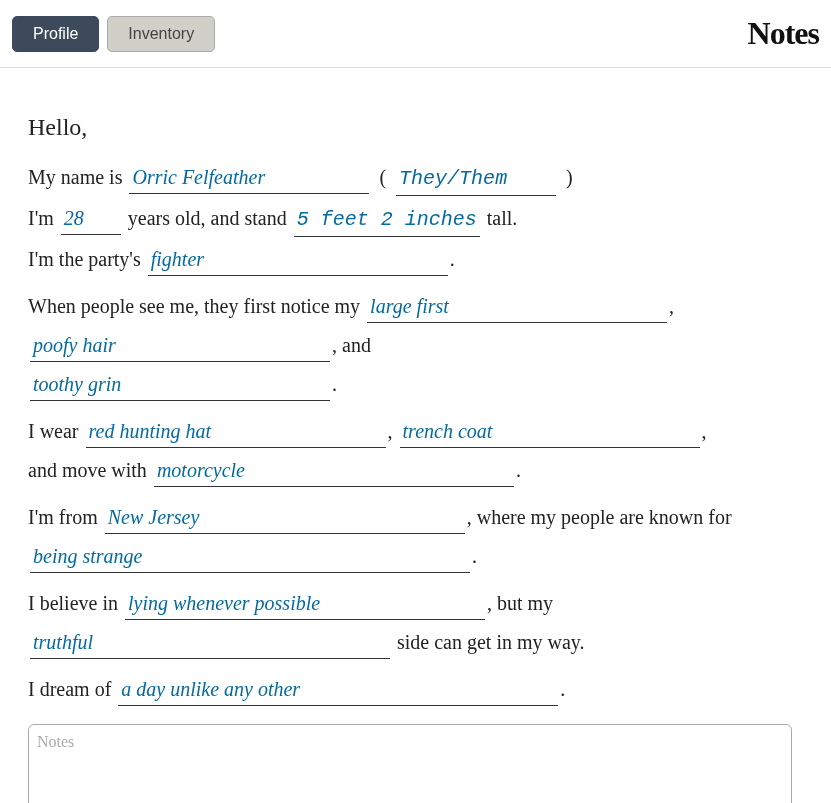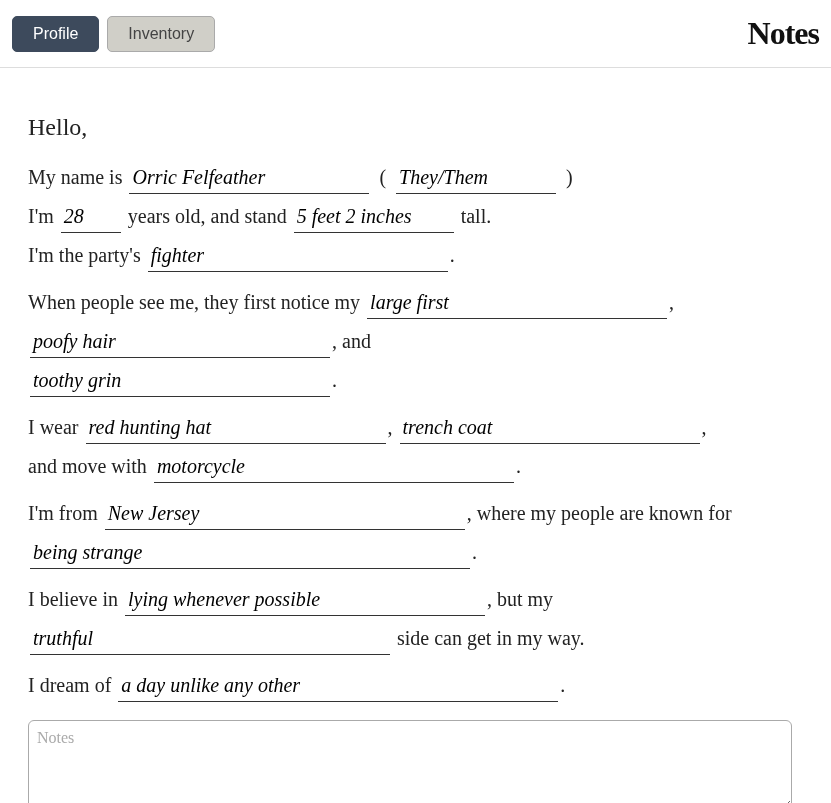--- a/index.html
+++ b/index.html
@@ -75,29 +75,29 @@
 
     .line span {
       white-space: nowrap;
     }
 
     .field {
       display: inline-block;
       border-bottom: 1.5px solid #333;
       min-width: 80px;
       font-style: italic;
-      color: #000000;
+      color: #0369a1;
       padding: 0 3px;
       margin: 0 2px;
       vertical-align: baseline;
       background: transparent;
     }
 
     .field-sm { min-width: 60px; }
-    .field-md { min-width: 160px; }
+    .field-md { min-width: 160px; font-family: Liberation Mono, monospace; }
     .field-lg { min-width: 240px; }
     .field-xl { min-width: 300px; }
     .field-xxl { min-width: 360px; }
     .field-full { min-width: 440px; }
 
     .paren {
       margin: 0 3px;
     }
 
     .section-gap {

